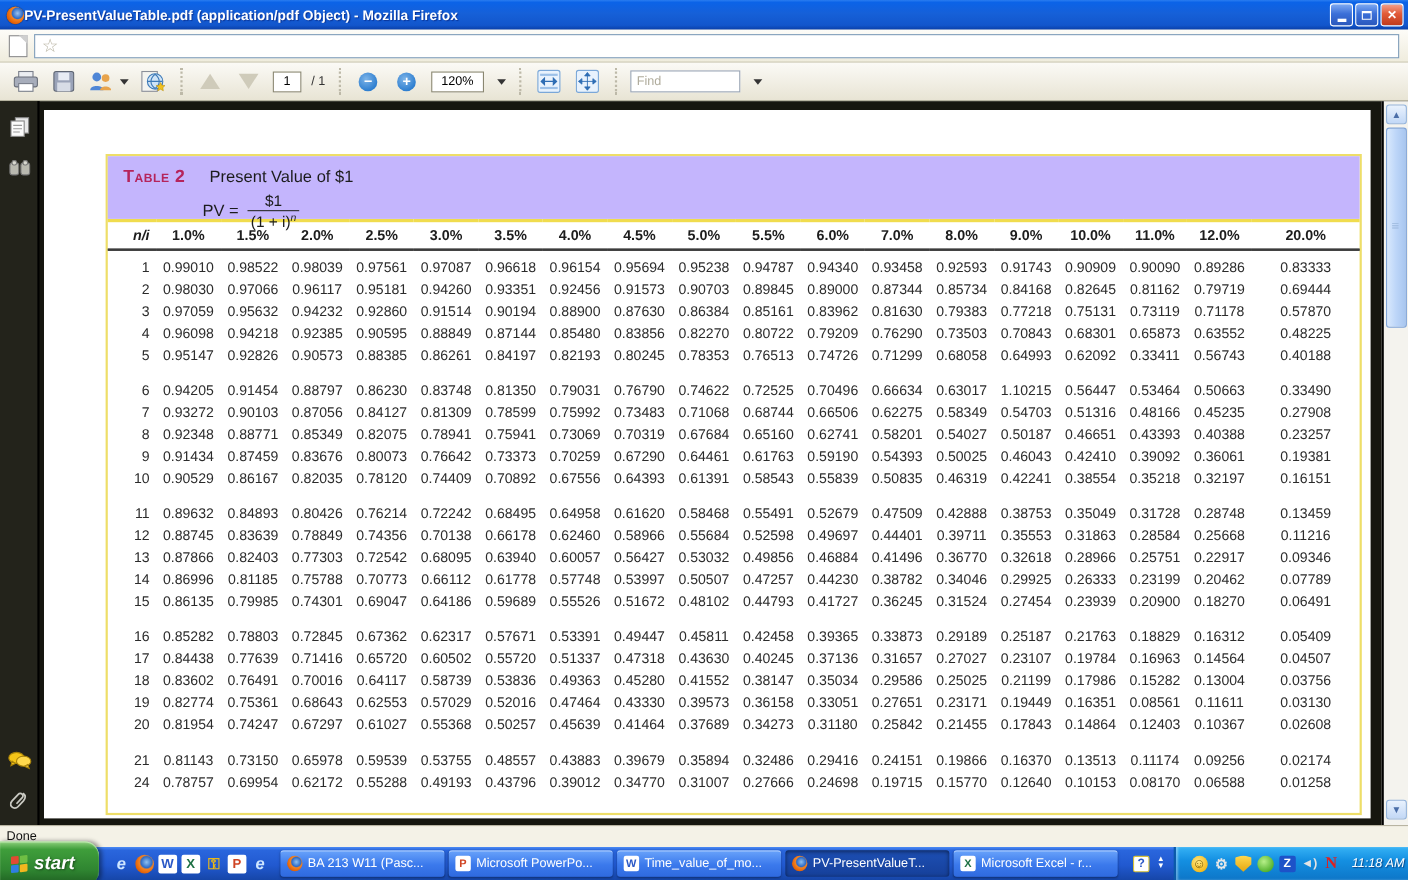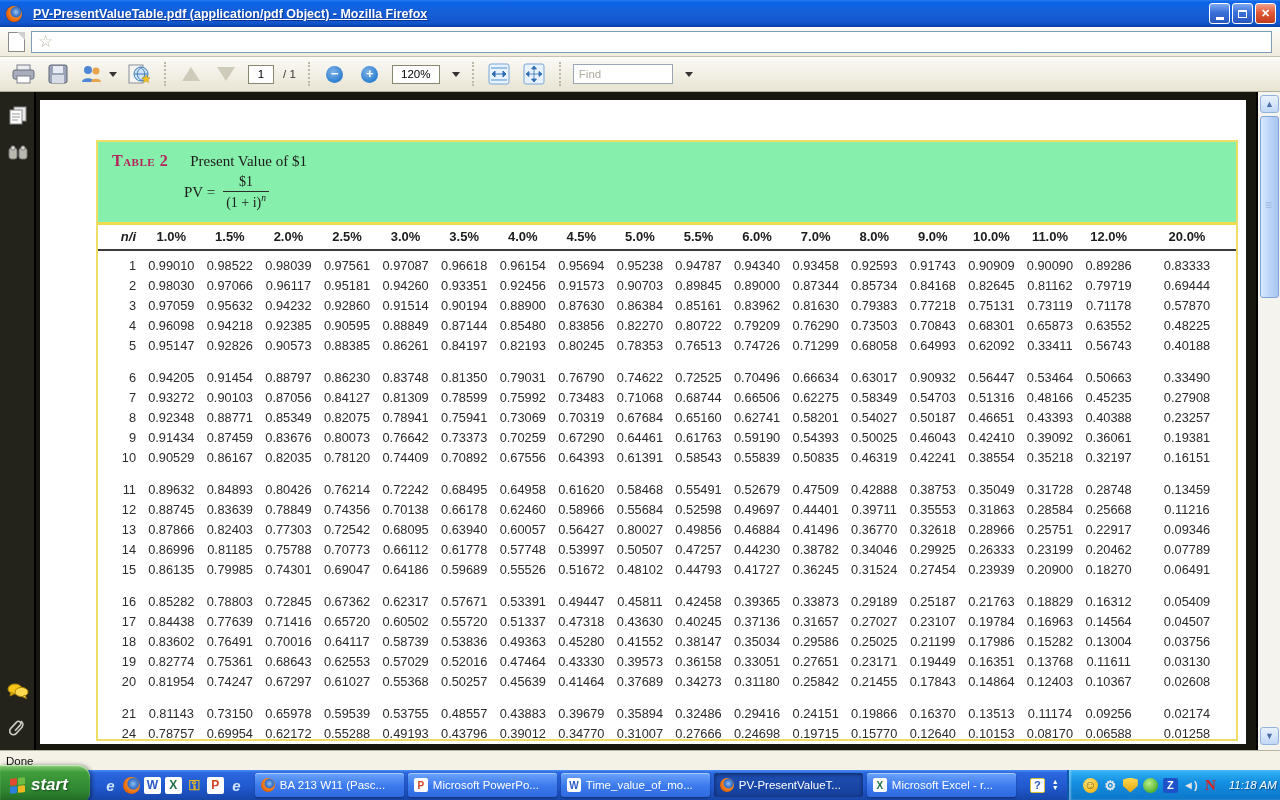--- a/index.html
+++ b/index.html
@@ -7,22 +7,22 @@
               font-family:"Liberation Sans", sans-serif; }
   .screen { position:relative; width:1280px; height:800px; background:#ece9d8; }
 
   
   .titlebar { position:absolute; top:0; left:0; width:1280px; height:27px;
     background:linear-gradient(180deg,#2a7df0 0%,#0b63e8 8%,#1660d8 45%,#1256cc 85%,#0a3fa8 100%);
     display:flex; align-items:center; padding:0 4px 0 6px; }
   .fx-icon { width:16px; height:16px; border-radius:50%; flex:none;
     background:radial-gradient(circle at 62% 38%, #9cc2ee 0%, #2e6cc8 34%, #f5821f 42%, #e05a00 72%, #9e3d00 100%);
     box-shadow:0 0 1px #000; }
-  .titlebar .ttl { color:#fff; font-weight:bold; font-size:12.5px; margin-left:11px;
-    text-shadow:1px 1px 1px #0a3496; flex:1; white-space:nowrap; overflow:hidden;text-decoration:underline; }
+  .titlebar .ttl { color:#fff; font-weight:bold; font-size:12.5px; margin-left:0;
+    text-shadow:1px 1px 1px #0a3496; flex:1; white-space:nowrap; overflow:hidden; }
   .winbtns { display:flex; gap:2px; }
   .winbtn { width:21px; height:21px; border-radius:3px; border:1px solid #fff;
     background:linear-gradient(180deg,#7da9f2,#3b6fd8 45%,#2a58bd); color:#fff;
     font-size:11px; font-weight:bold; display:flex; align-items:center; justify-content:center; cursor:default; }
   .winbtn.close { background:linear-gradient(180deg,#f2a08c,#e25b38 45%,#c03a1c); }
   .winbtn .mini { width:8px; height:3px; background:#fff; margin-top:9px; }
   .winbtn .rest { width:9px; height:8px; border:1px solid #fff; border-top:2px solid #fff; }
 
   
   .addressbar { position:absolute; top:27px; left:0; width:1280px; height:30px;
@@ -64,21 +64,21 @@
   .pdf-sidebar { position:absolute; left:0; top:0; width:36px; height:100%; background:#23231b;
     border-right:2px solid #000; }
   .sb-ic { position:absolute; left:7px; width:22px; height:22px; display:flex; align-items:center; justify-content:center; }
   .pages-ic { top:12px; } .search-ic { top:50px; } .comments-ic { top:588px; } .clip-ic { top:625px; }
 
   .pdf-page { position:absolute; left:40px; top:8px; width:1206px; height:644px; background:#fff; }
 
   
   .pv-frame { position:absolute; left:56px; top:40px; width:1142px; height:601px;
     border:2px solid #eede68; background:#fff; }
-  .pv-head { height:80px; background:#86efac; padding:10px 0 0 14px; position:relative;font-family:Liberation Serif, serif; }
+  .pv-head { height:57px; background:#c4b5fd; padding:10px 0 0 14px; position:relative; }
   .pv-label { color:#b5245c; font-weight:bold; font-size:16px; font-variant:small-caps; letter-spacing:.5px; }
   .pv-title { color:#1c1c1c; font-size:15px; margin-left:22px; }
   .formula { position:absolute; left:86px; top:32px; display:flex; align-items:center; gap:8px;
     font-size:15px; color:#1c1c1c; }
   .frac { display:inline-flex; flex-direction:column; align-items:center; font-size:14px; }
   .frac .den { border-top:1.5px solid #2b2b2b; padding:1px 3px 0; }
   .frac .num { padding:0 2px 1px; }
   .sup { font-size:9.5px; font-style:italic; vertical-align:super; }
 
   table.pvt { width:100%; border-collapse:collapse; table-layout:fixed; }
@@ -441,21 +441,21 @@
                 <td>0.86230</td>
                 <td>0.83748</td>
                 <td>0.81350</td>
                 <td>0.79031</td>
                 <td>0.76790</td>
                 <td>0.74622</td>
                 <td>0.72525</td>
                 <td>0.70496</td>
                 <td>0.66634</td>
                 <td>0.63017</td>
-                <td>0.90932</td>
+                <td>1.10215</td>
                 <td>0.56447</td>
                 <td>0.53464</td>
                 <td>0.50663</td>
                 <td>0.33490</td>
               </tr>
               <tr>
                 <td class="ncol">7</td>
                 <td>0.93272</td>
                 <td>0.90103</td>
                 <td>0.87056</td>
@@ -583,21 +583,21 @@
               <tr>
                 <td class="ncol">13</td>
                 <td>0.87866</td>
                 <td>0.82403</td>
                 <td>0.77303</td>
                 <td>0.72542</td>
                 <td>0.68095</td>
                 <td>0.63940</td>
                 <td>0.60057</td>
                 <td>0.56427</td>
-                <td>0.80027</td>
+                <td>0.53032</td>
                 <td>0.49856</td>
                 <td>0.46884</td>
                 <td>0.41496</td>
                 <td>0.36770</td>
                 <td>0.32618</td>
                 <td>0.28966</td>
                 <td>0.25751</td>
                 <td>0.22917</td>
                 <td>0.09346</td>
               </tr>
@@ -716,21 +716,21 @@
                 <td>0.52016</td>
                 <td>0.47464</td>
                 <td>0.43330</td>
                 <td>0.39573</td>
                 <td>0.36158</td>
                 <td>0.33051</td>
                 <td>0.27651</td>
                 <td>0.23171</td>
                 <td>0.19449</td>
                 <td>0.16351</td>
-                <td>0.13768</td>
+                <td>0.08561</td>
                 <td>0.11611</td>
                 <td>0.03130</td>
               </tr>
               <tr>
                 <td class="ncol">20</td>
                 <td>0.81954</td>
                 <td>0.74247</td>
                 <td>0.67297</td>
                 <td>0.61027</td>
                 <td>0.55368</td>

